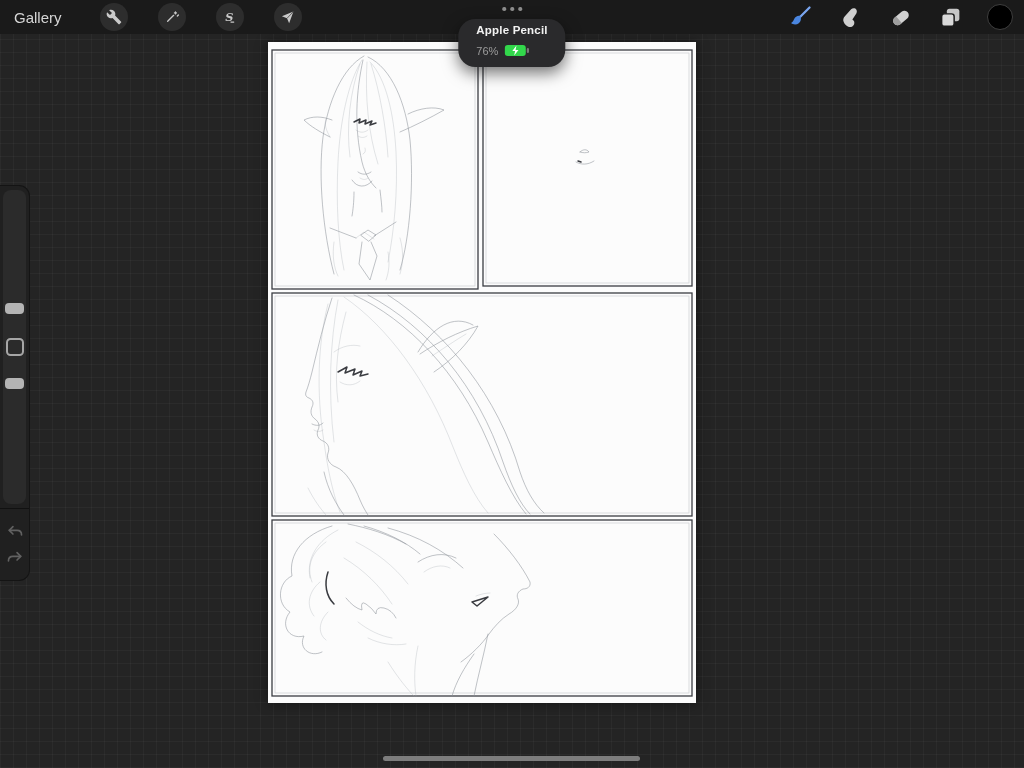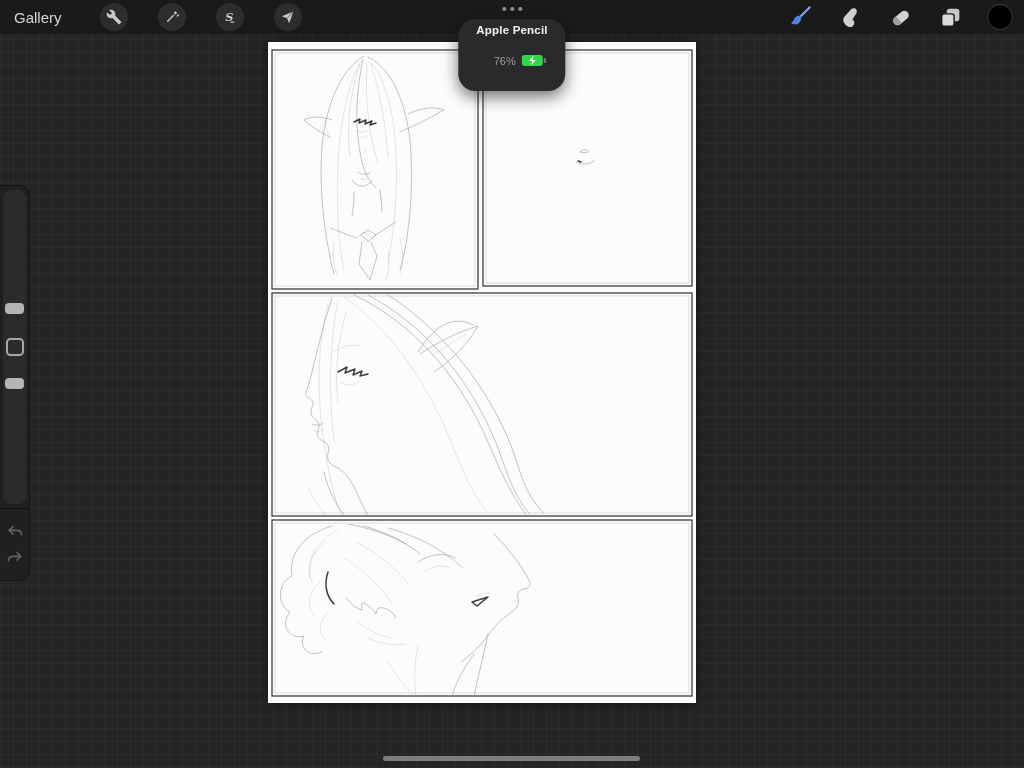--- a/index.html
+++ b/index.html
@@ -38,22 +38,22 @@
     border:1.5px solid #3f3f3f;box-sizing:border-box;
   }
   .tb-dots{
     position:absolute;left:50%;top:7px;transform:translateX(-50%);
     display:flex;gap:4.5px;cursor:pointer;
   }
   .tb-dots span{width:3.5px;height:3.5px;border-radius:50%;background:#8e8e8e;display:block;}
   
   .pencil-pill{
     position:absolute;left:50%;top:19px;transform:translateX(-50%);
-    background:#2a2a2c;border-radius:17px;padding:5px 18px 24px;
-    display:flex;flex-direction:column;align-items:flex-end;gap:18px;
+    background:#2a2a2c;border-radius:17px;padding:5px 18px 10px;
+    display:flex;flex-direction:column;align-items:flex-start;gap:8px;
     box-shadow:0 6px 16px rgba(0,0,0,.55);z-index:10;
   }
   .pp-title{color:#f2f2f2;font-size:11.5px;font-weight:bold;letter-spacing:.2px;white-space:nowrap;}
   .pp-row{display:flex;align-items:center;gap:6px;}
   .pp-pct{color:#9c9c9c;font-size:11px;}
   
   .sidebar{
     position:absolute;left:0;top:185px;width:30px;height:396px;
     background:#202020;border:1px solid #141414;border-left:none;
     border-radius:0 11px 11px 0;box-sizing:border-box;z-index:4;

